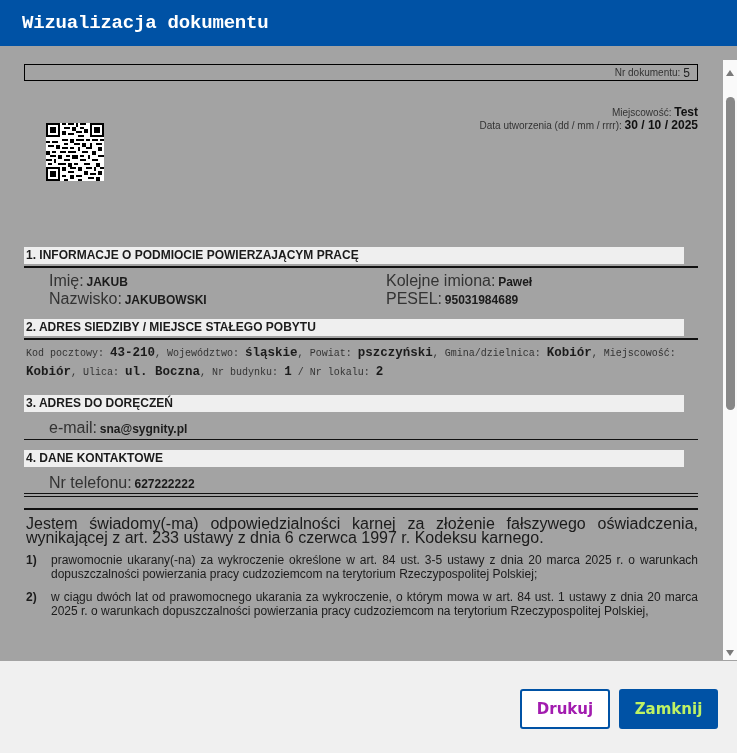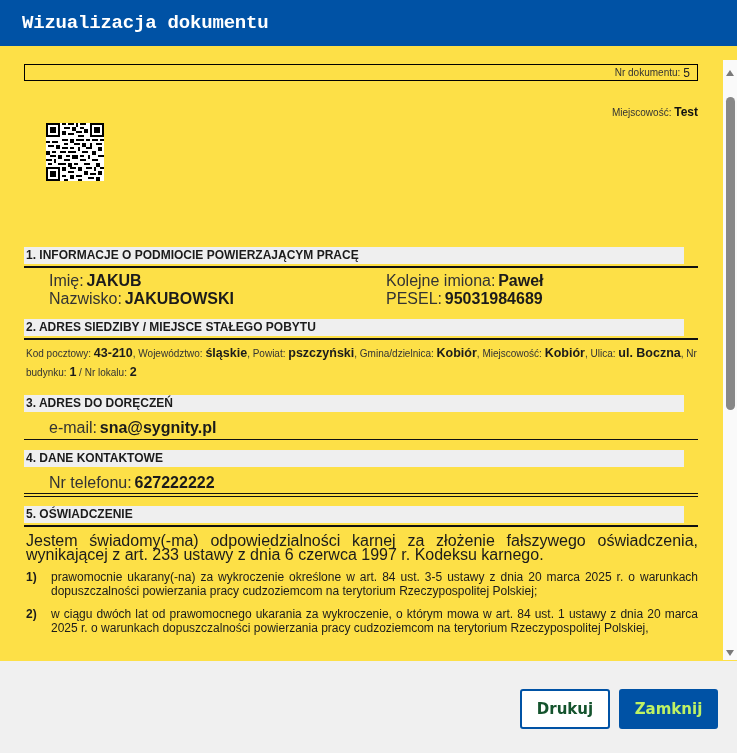--- a/index.html
+++ b/index.html
@@ -11,21 +11,21 @@
       background: #0052a5;
       display: flex; align-items: center; padding-left: 22px;
     }
     .dialog-title {
       color: #ffffff; font-family: Liberation Mono, monospace; font-weight: bold;
       font-size: 19px; letter-spacing: -0.2px;
     }
 
     .content-area {
       position: absolute; left: 0; top: 46px; width: 737px; height: 615px;
-      background: #fde047; overflow: hidden;
+      background: #a3a3a3; overflow: hidden;
     }
 
     .doc {
       position: absolute; left: 24px; top: 18px; width: 674px;
       font-family: "Liberation Sans", sans-serif;
     }
 
     .docnum-box {
       width: 674px; height: 17px; border: 1px solid #000;
       display: flex; align-items: center; justify-content: flex-end;
@@ -43,24 +43,24 @@
       position: absolute; left: 22px; top: 59px; width: 58px; height: 58px;
     }
 
     .section { position: absolute; left: 0; width: 674px; }
     .sec-head {
       background: #efefef; height: 17px; font-size: 12px; font-weight: bold;
       color: #1b1b1b; padding-left: 2px; line-height: 17px; width: 660px;
     }
     .sec-rule { border-top: 2px solid #111; width: 674px; margin-top: 2px; }
     .lbl { font-size: 16px; color: #333; padding-left: 23px; }
-    .val { font-size: 16px; font-weight: bold; color: #1b1b1b; }
+    .val { font-size: 12px; font-weight: bold; color: #1b1b1b; }
     .row { position: absolute; font-size: 10px; white-space: nowrap; }
 
-    .addr-line { font-size: 10px; color: #333; line-height: 20px; padding-left: 2px; }
+    .addr-line { font-size: 10px; color: #333; line-height: 20px; padding-left: 2px; font-family: Liberation Mono, monospace; }
     .addr-line b { font-size: 12.5px; color: #1b1b1b; }
 
     .sec-bottom-rule { position: absolute; left: 0; width: 674px; border-top: 1.5px solid #111; }
     .double-rule { position: absolute; left: 0; width: 674px; height: 4px; border-top: 1.5px solid #111; border-bottom: 1.5px solid #111; }
 
     .para { font-size: 16px; color: #1b1b1b; line-height: 14px; text-align: justify; padding-left: 2px; }
     .list-item { display: flex; font-size: 12px; line-height: 14px; color: #1b1b1b; }
     .list-num { width: 27px; font-weight: bold; padding-left: 2px; flex-shrink: 0; }
     .list-text { flex: 1; text-align: justify; }
 
@@ -79,21 +79,21 @@
     }
 
     .footer {
       position: absolute; left: 0; top: 661px; width: 737px; height: 92px; background: #f0f0f0;
     }
     .btn {
       position: absolute; top: 28px; height: 40px; border-radius: 3px;
       font-family: "DejaVu Sans", sans-serif; font-weight: bold; font-size: 15px;
       display: flex; align-items: center; justify-content: center; cursor: pointer;
     }
-    .btn-print { left: 520px; width: 90px; background: #ffffff; border: 2px solid #0052a5; color: #14532d; }
+    .btn-print { left: 520px; width: 90px; background: #ffffff; border: 2px solid #0052a5; color: #a21caf; }
     .btn-close { left: 619px; width: 99px; background: #0052a5; border: 2px solid #0052a5; color: #bef264; }
   </style>
 </head>
 <body>
 
 <div class="dialog-header">
   <span class="dialog-title">Wizualizacja dokumentu</span>
 </div>
 
 <div class="content-area">
@@ -192,20 +192,24 @@
             <rect x="16" y="28" width="2" height="1"></rect>
         </g>
       </svg>
     </div>
 
     <div class="place-date">
       <div>
         <span>Miejscowość:</span>
         <b>Test</b>
       </div>
+      <div>
+        <span>Data utworzenia (dd / mm / rrrr):</span>
+        <b>30 / 10 / 2025</b>
+      </div>
     </div>
 
     <div class="section" style="top:183px;">
       <div class="sec-head">1. INFORMACJE O PODMIOCIE POWIERZAJĄCYM PRACĘ</div>
       <div class="sec-rule"></div>
       <div class="row" style="left:2px; top:25px;">
         <span class="lbl">Imię:</span>
         <span class="val">JAKUB</span>
       </div>
       <div class="row" style="left:339px; top:25px;">
@@ -257,21 +261,20 @@
     <div class="section" style="top:386px;">
       <div class="sec-head">4. DANE KONTAKTOWE</div>
       <div class="row" style="left:2px; top:24px;">
         <span class="lbl">Nr telefonu:</span>
         <span class="val">627222222</span>
       </div>
     </div>
     <div class="double-rule" style="top:429px;"></div>
 
     <div class="section" style="top:442px;">
-      <div class="sec-head">5. OŚWIADCZENIE</div>
       <div class="sec-rule" style="margin-bottom:7px;"></div>
       <p class="para" style="margin-bottom:8px;">Jestem świadomy(-ma) odpowiedzialności karnej za złożenie fałszywego oświadczenia, wynikającej z art. 233 ustawy z dnia 6 czerwca 1997 r. Kodeksu karnego.</p>
       <div class="list-item" style="margin-bottom:9px;">
         <span class="list-num">1)</span>
         <span class="list-text">prawomocnie ukarany(-na) za wykroczenie określone w art. 84 ust. 3-5 ustawy z dnia 20 marca 2025 r. o warunkach dopuszczalności powierzania pracy cudzoziemcom na terytorium Rzeczypospolitej Polskiej;</span>
       </div>
       <div class="list-item">
         <span class="list-num">2)</span>
         <span class="list-text">w ciągu dwóch lat od prawomocnego ukarania za wykroczenie, o którym mowa w art. 84 ust. 1 ustawy z dnia 20 marca 2025 r. o warunkach dopuszczalności powierzania pracy cudzoziemcom na terytorium Rzeczypospolitej Polskiej,</span>
       </div>

